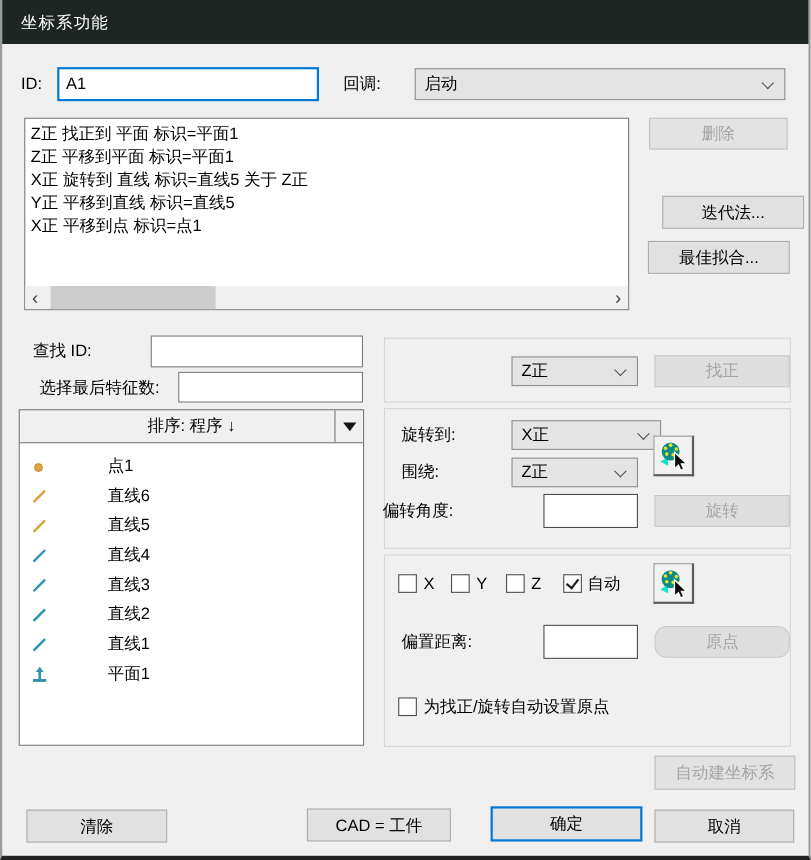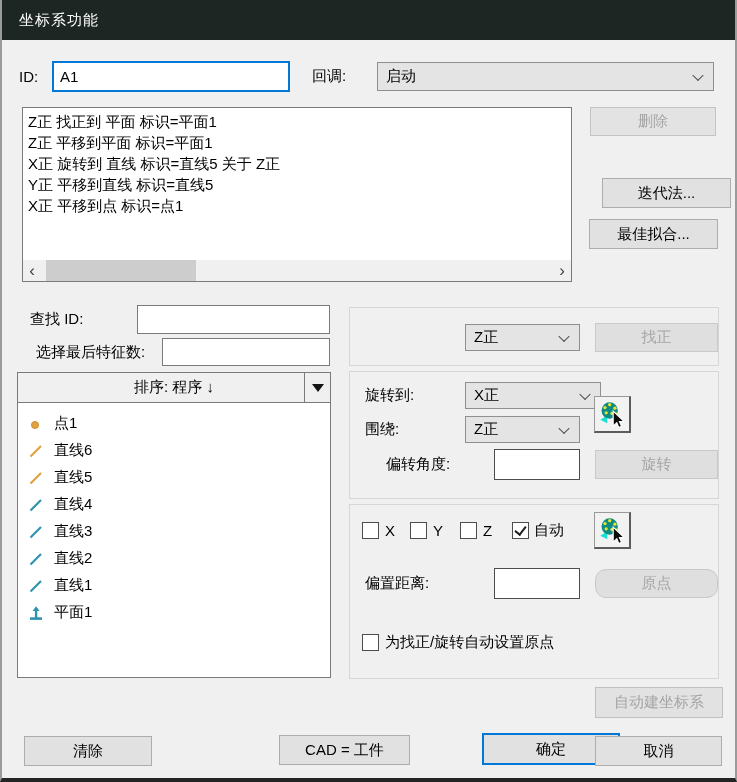--- a/index.html
+++ b/index.html
@@ -23,21 +23,21 @@
   .listbox{position:absolute;left:20px;top:107px;width:550px;height:175px;background:#fff;border:1px solid #7a7a7a;}
   .listbox .line{font-size:15px;line-height:21px;padding-left:5px;white-space:nowrap;}
   .listbox .lines{padding-top:3px;}
   .hscroll{position:absolute;left:0;right:0;bottom:0;height:21px;background:#f0f0f0;}
   .hs-arrow{position:absolute;top:0;width:18px;height:21px;display:flex;align-items:center;justify-content:center;font-size:17px;color:#424242;}
   .hs-thumb{position:absolute;left:23px;top:0;width:150px;height:21px;background:#cdcdcd;}
   .sorthdr{position:absolute;left:15px;top:372px;width:314px;height:31px;background:#f0f0f0;border:1px solid #7a7a7a;display:flex;align-items:center;justify-content:center;font-size:15px;text-align:center;}
   .sortbtn{position:absolute;right:0;top:0;width:26px;height:29px;border-left:1px solid #7a7a7a;display:flex;align-items:center;justify-content:center;}
   .tri{width:0;height:0;border-left:6px solid transparent;border-right:6px solid transparent;border-top:8px solid #141414;}
   .tree{position:absolute;left:15px;top:402px;width:314px;height:276px;background:#fff;border:1px solid #7a7a7a;padding-top:7px;}
-  .trow{height:27px;display:flex;align-items:center;padding-left:10px;}
+  .trow{height:27px;display:flex;align-items:center;padding-left:10px;gap:44px;}
   .trow .ic{width:16px;height:16px;margin-right:10px;flex:0 0 16px;}
   .trow .nm{font-size:15px;}
   .panel{position:absolute;left:347px;width:370px;border:1px solid #d6d6d6;}
   .cb{position:absolute;width:17px;height:17px;background:#fff;border:1px solid #4d4d4d;}
   .cb.checked::after{content:'';position:absolute;left:3.5px;top:0.5px;width:5px;height:9px;border-right:2px solid #1f1f1f;border-bottom:2px solid #1f1f1f;transform:rotate(38deg);}
   .icon-btn{position:absolute;width:37px;height:37px;background:#f2f2f2;border:1px solid #999;border-right:2px solid #5c5c5c;border-bottom:2px solid #5c5c5c;display:flex;align-items:center;justify-content:center;}
 </style>
 </head>
 <body>
 
@@ -165,21 +165,21 @@
       <circle cx="12" cy="11.5" r="1.4" fill="#e8e431"></circle>
         <circle cx="15.5" cy="12" r="1.2" fill="#e8e431"></circle>
       <path d="M13 9.5 L13 22.5 L16.1 19.5 L17.8 23.6 L20.2 22.6 L18.4 18.6 L22.5 18.6 Z" fill="#0c0c0c" stroke="#fff" stroke-width="1"></path>
     </svg>
   </div>
   <div class="lbl" style="left:363px;top:416px;height:27px;">围绕:</div>
   <div class="combo" style="left:463px;top:416px;width:115px;height:27px;">
     <span>Z正</span>
     <span class="chev"></span>
   </div>
-  <div class="lbl" style="left:384px;top:449px;height:31px;">偏转角度:</div>
+  <div class="lbl" style="left:346px;top:449px;height:31px;">偏转角度:</div>
   <input class="input dark" style="left: 492px; top: 449px; width: 86px; height: 31px;" value="">
   <button class="btn dis" style="left:593px;top:450px;width:123px;height:29px;">旋转</button>
 
   <span class="cb" style="left:360px;top:522px;"></span>
   <div class="lbl" style="left:383px;top:521px;height:19px;">X</div>
   <span class="cb" style="left:408px;top:522px;"></span>
   <div class="lbl" style="left:431px;top:521px;height:19px;">Y</div>
   <span class="cb" style="left:458px;top:522px;"></span>
   <div class="lbl" style="left:481px;top:521px;height:19px;">Z</div>
   <span class="cb checked" style="left:510px;top:522px;"></span>
@@ -200,16 +200,16 @@
   <div class="lbl" style="left:363px;top:568px;height:31px;">偏置距离:</div>
   <input class="input dark" style="left: 492px; top: 568px; width: 86px; height: 31px;" value="">
   <button class="btn dis" style="left:593px;top:569px;width:123px;height:29px;border-radius:11px;">原点</button>
   <span class="cb" style="left:360px;top:634px;"></span>
   <div class="lbl" style="left:383px;top:633px;height:19px;">为找正/旋转自动设置原点</div>
 
   <button class="btn dis" style="left:593px;top:687px;width:128px;height:31px;background:#e2e2e2;border-color:#c0c0c0;">自动建坐标系</button>
 
   <button class="btn" style="left:22px;top:736px;width:128px;height:30px;">清除</button>
   <button class="btn" style="left:277px;top:735px;width:131px;height:30px;">CAD = 工件</button>
-  <button class="btn default" style="left:444px;top:733px;width:138px;height:32px;margin-left:36px;">确定</button>
+  <button class="btn default" style="left:444px;top:733px;width:138px;height:32px;">确定</button>
   <button class="btn" style="left:593px;top:736px;width:127px;height:30px;">取消</button>
 
 </div>
 
 </body></html>

